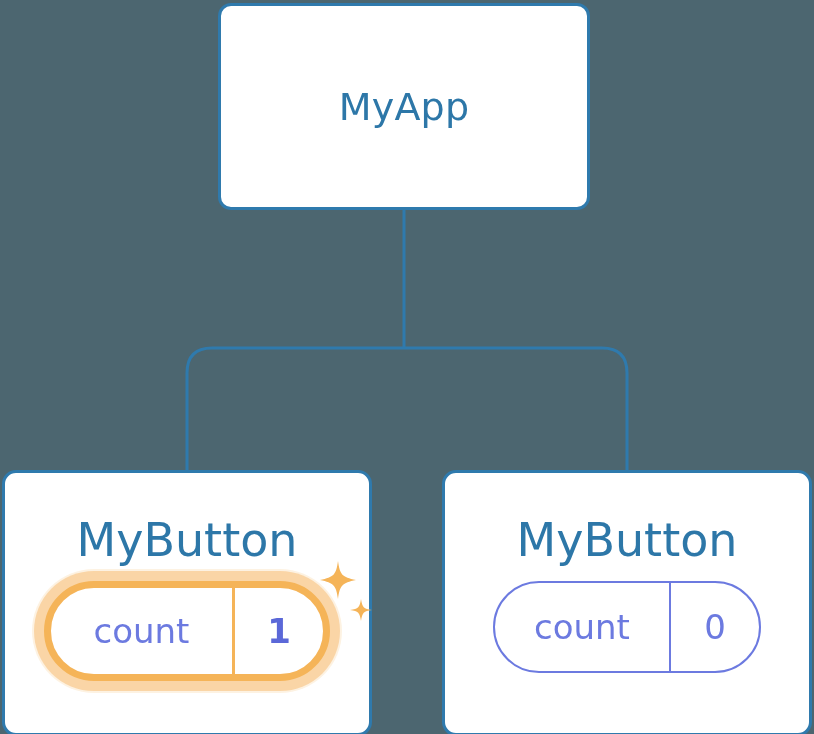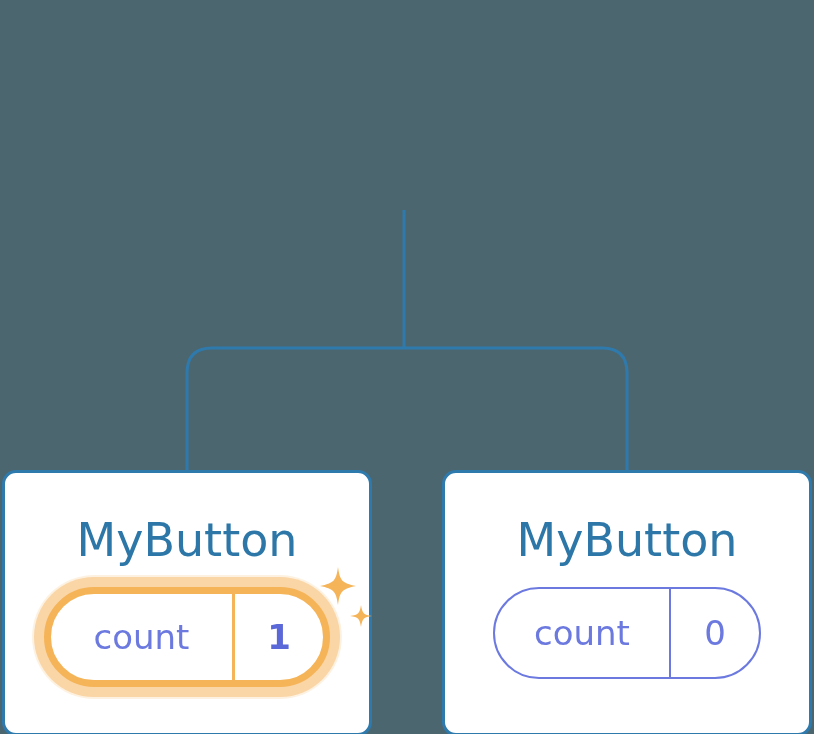--- a/index.html
+++ b/index.html
@@ -72,21 +72,21 @@
     color: #2d77a8;
     font-size: 46px;
     font-weight: 400;
     line-height: 1;
     user-select: none;
   }
 
   
   .pill-wrap {
     position: relative;
-    margin-top: 24px;
+    margin-top: 18px;
     display: flex;
     align-items: center;
     justify-content: center;
   }
 
   .pill {
     position: relative;
     box-sizing: border-box;
     display: flex;
     align-items: stretch;
@@ -151,20 +151,23 @@
 <div id="stage">
 
   <svg id="connectors" viewBox="0 0 814 734" width="814" height="734" aria-hidden="true">
 
     <path d="M 404 210 L 404 348" fill="none" stroke="#2f7aad" stroke-width="3" stroke-linecap="butt"></path>
 
     <path d="M 187 470 L 187 373 Q 187 348 212 348 L 404 348" fill="none" stroke="#2f7aad" stroke-width="3" stroke-linecap="butt"></path>
     <path d="M 404 348 L 602 348 Q 627 348 627 373 L 627 470" fill="none" stroke="#2f7aad" stroke-width="3" stroke-linecap="butt"></path>
   </svg>
 
+  <div class="node node-root">
+    <div class="node-title">MyApp</div>
+  </div>
 
   <div class="node node-leaf left">
     <div class="node-title">MyButton</div>
 
     <div class="pill-wrap">
       <div class="pill highlight">
         <span class="pill-key">count</span>
         <span class="pill-divider"></span>
         <span class="pill-value">1</span>
       </div>

